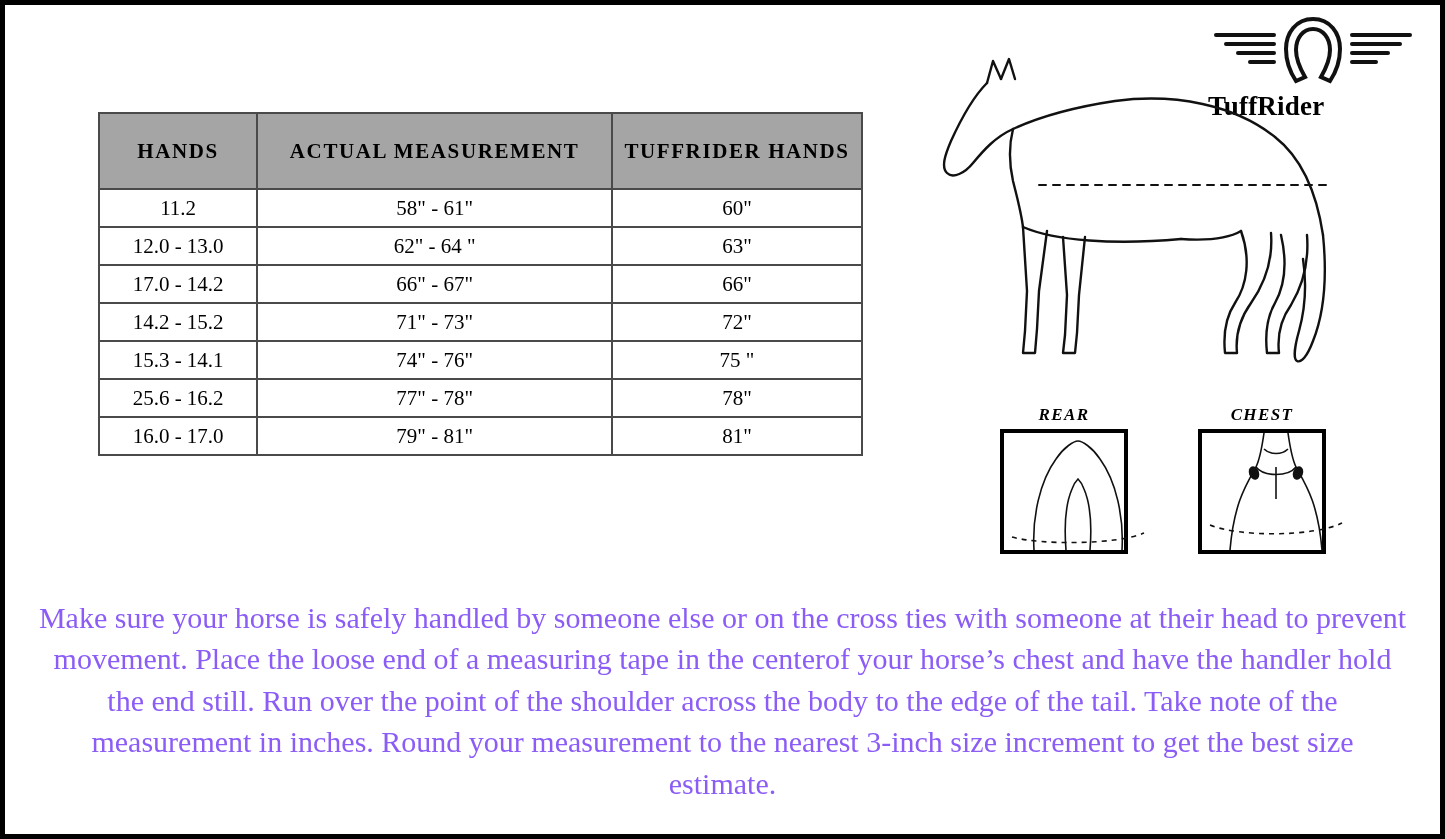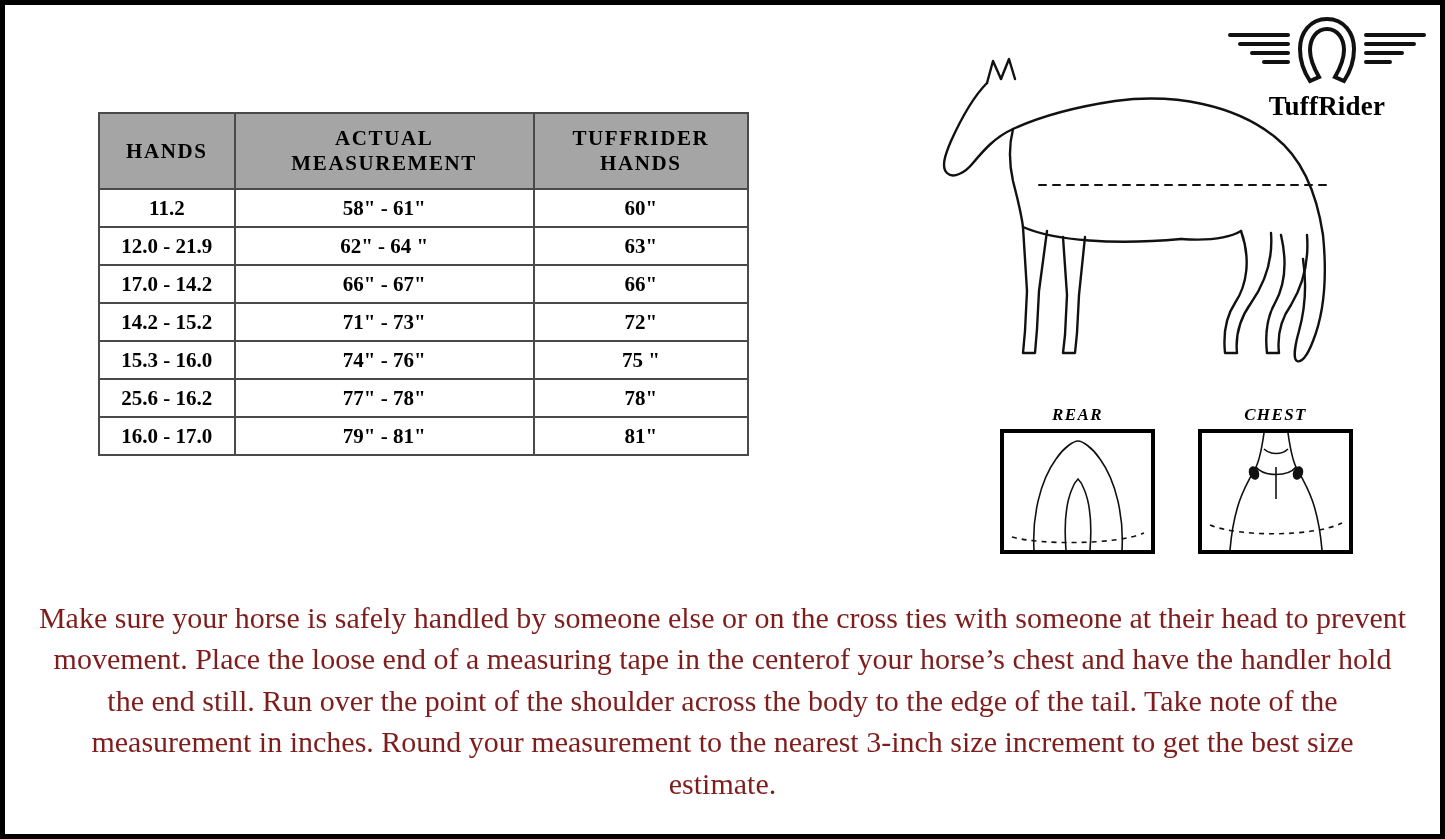--- a/index.html
+++ b/index.html
@@ -18,65 +18,65 @@
     box-sizing: border-box;
     border: 5px solid #000000;
     background: #ffffff;
     overflow: hidden;
   }
 
   
   .brand {
     position: absolute;
     top: 8px;
-    right: 8px;
+    right: 22px;
     width: 210px;
-    text-align: center;
+    text-align: left;
   }
   .brand-mark {
     height: 78px;
     position: relative;
   }
   .brand-name {
     font-family: "Liberation Serif", serif;
     font-weight: bold;
     font-size: 27px;
     letter-spacing: 0.2px;
     line-height: 1;
     margin-top: 2px;
   }
 
   
   .size-table {
     position: absolute;
     left: 93px;
     top: 107px;
     border-collapse: collapse;
-    width: 651px;
+    width: 765px;
     background: #ffffff;
   }
   .size-table th, .size-table td {
     border: 2px solid #4a4a4a;
     text-align: center;
     font-family: "Liberation Serif", serif;
   }
   .size-table thead th {
     background: #a5a5a5;
     font-size: 21px;
     font-weight: bold;
     letter-spacing: 1.6px;
     height: 74px;
     padding: 0 6px;
     color: #000;
   }
   .size-table tbody td {
     font-size: 21px;
     height: 36px;
     padding: 0 6px;
-    font-weight: bold;
+    font-weight: normal;
   }
   .col-hands { width: 150px; }
   .col-actual { width: 355px; margin-left: 32px; }
   .col-size { width: 245px; }
 
   
   .horse-figure {
     position: absolute;
     left: 930px;
     top: 40px;
@@ -84,21 +84,21 @@
     height: 350px;
   }
   .views {
     position: absolute;
     left: 995px;
     top: 400px;
     width: 370px;
   }
   .view {
     position: absolute;
-    width: 155px;
+    width: 128px;
   }
   .view.rear { left: 0; }
   .view.chest { left: 198px; }
   .view-label {
     font-family: "Liberation Serif", serif;
     font-style: italic;
     font-weight: bold;
     font-size: 17px;
     letter-spacing: 1.4px;
     text-align: center;
@@ -115,21 +115,21 @@
   
   .instructions {
     position: absolute;
     left: 30px;
     right: 30px;
     top: 592px;
     text-align: center;
     font-family: "Liberation Serif", serif;
     font-size: 30px;
     line-height: 1.38;
-    color: #7f1d1d;
+    color: #8b5cf6;
   }
 </style>
 </head>
 <body>
 
 <div class="page">
 
   <div class="brand">
     <div class="brand-mark">
       <svg width="210" height="78" viewBox="0 0 210 78" aria-hidden="true">
@@ -163,36 +163,36 @@
         <th class="col-size">TUFFRIDER HANDS</th>
       </tr>
     </thead>
     <tbody>
       <tr>
         <td>11.2</td>
         <td>58" - 61"</td>
         <td>60"</td>
       </tr>
       <tr>
-        <td>12.0 - 21.9</td>
+        <td>12.0 - 13.0</td>
         <td>62" - 64 "</td>
         <td>63"</td>
       </tr>
       <tr>
         <td>17.0 - 14.2</td>
         <td>66" - 67"</td>
         <td>66"</td>
       </tr>
       <tr>
         <td>14.2 - 15.2</td>
         <td>71" - 73"</td>
         <td>72"</td>
       </tr>
       <tr>
-        <td>15.3 - 16.0</td>
+        <td>15.3 - 14.1</td>
         <td>74" - 76"</td>
         <td>75 "</td>
       </tr>
       <tr>
         <td>25.6 - 16.2</td>
         <td>77" - 78"</td>
         <td>78"</td>
       </tr>
       <tr>
         <td>16.0 - 17.0</td>

